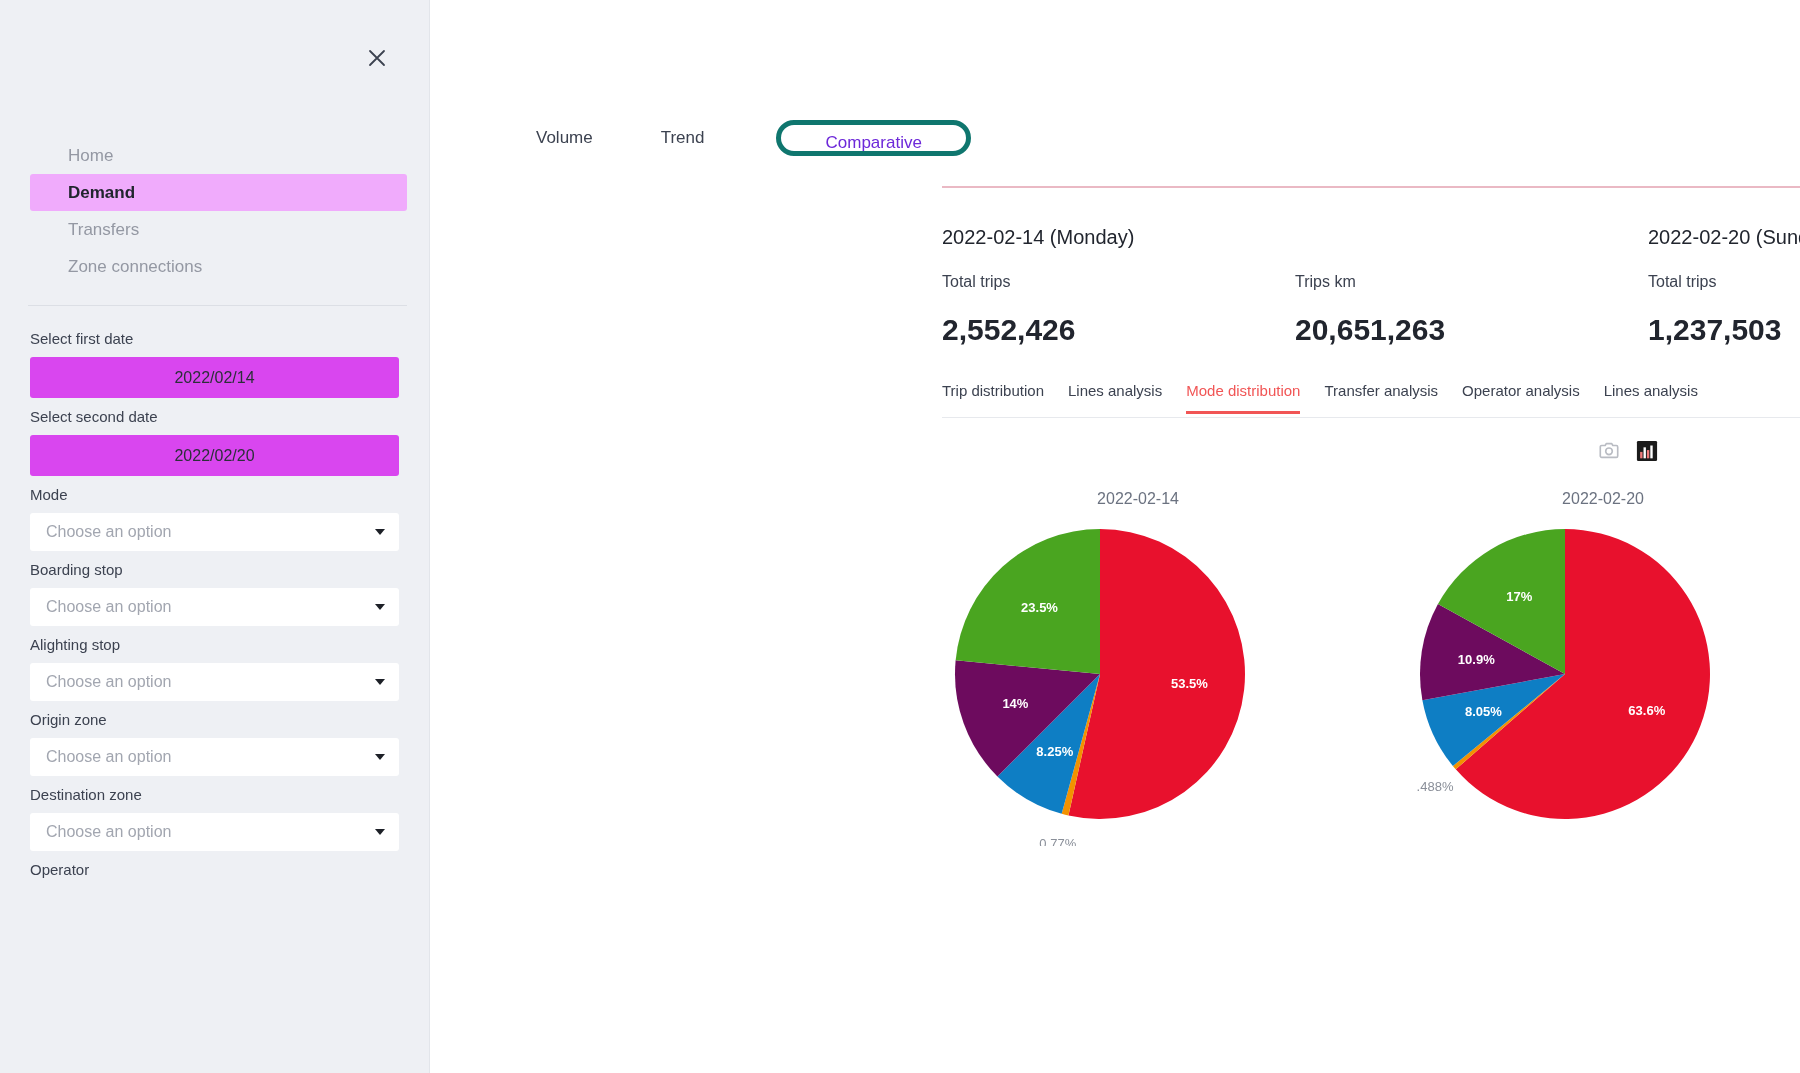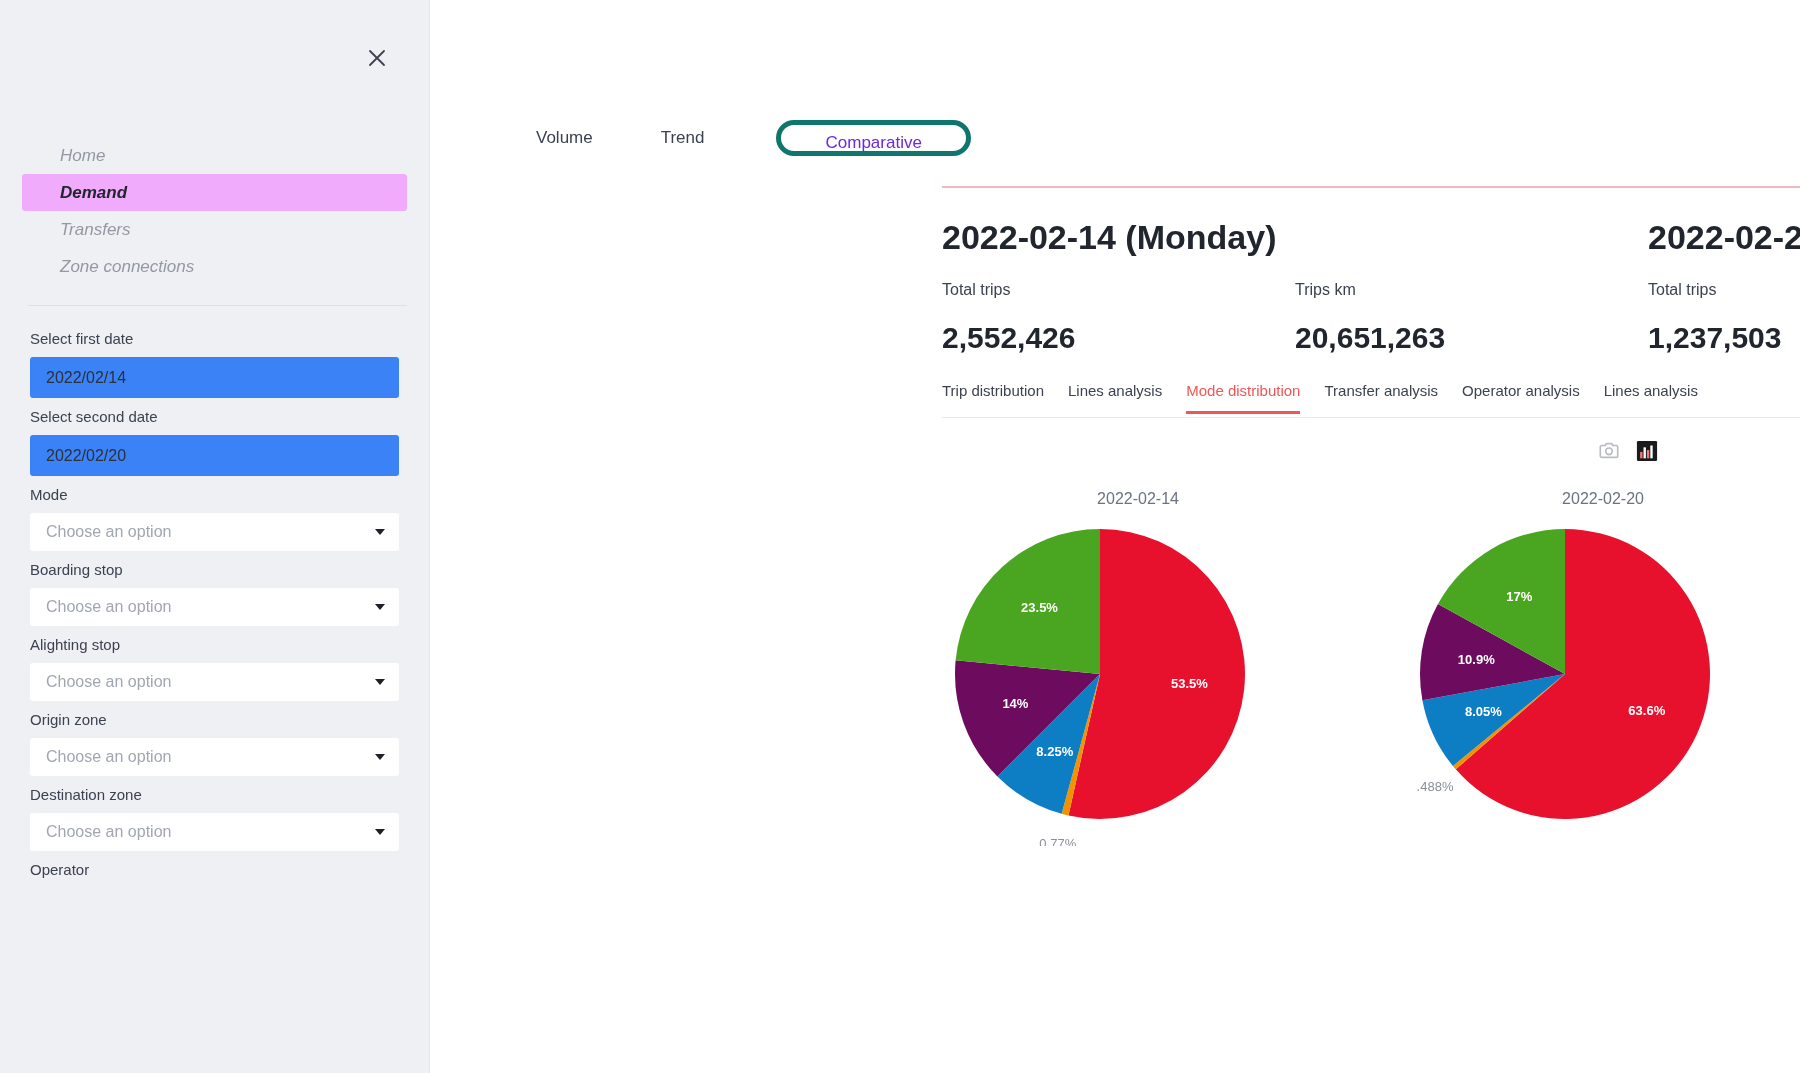--- a/index.html
+++ b/index.html
@@ -21,21 +21,21 @@
     overflow: hidden;
   }
   .sidebar-close {
     position: absolute; top: 44px; right: 38px;
     width: 28px; height: 28px;
     display: flex; align-items: center; justify-content: center;
     cursor: pointer; color: #3c4250;
   }
   .sidebar-close svg { display:block; }
 
-  .nav { position: absolute; top: 137px; left: 0; right: 0; font-style: italic; }
+  .nav { position: absolute; top: 137px; left: 8px; right: 0; }
   .nav-item {
     height: 37px; line-height: 37px;
     padding: 0 0 0 38px;
     margin: 0 22px 0 22px;
     font-size: 17px;
     color: #9498a3;
     border-radius: 3px;
     cursor: pointer;
     white-space: nowrap;
   }
@@ -51,29 +51,30 @@
 
   .filters { position: absolute; top: 320px; left: 0; right: 0; }
   .field { padding: 0 30px 0 30px; margin-bottom: 7px; }
   .field-label {
     font-size: 15px; color: #3c4250;
     margin-bottom: 10px; margin-top: 10px;
     display: block;
   }
   .field-input {
     height: 41px;
-    background: #3b82f6;
+    background: #d946ef;
     border: none;
     border-radius: 3px;
     display: flex; align-items: center;
     padding: 0 16px;
     font-size: 16px;
     color: #2b3039;
     position: relative;
     cursor: text;
+    justify-content: center;
   }
   .field-select {
     height: 38px;
     background: #ffffff;
     border: none;
     border-radius: 3px;
     display: flex; align-items: center; justify-content: space-between;
     padding: 0 14px 0 16px;
     font-size: 16px;
     color: #a2a6b0;
@@ -110,22 +111,22 @@
     position: absolute; top: 186px; left: 512px; right: 0;
     height: 1.5px; background: #eab9c4;
   }
 
   .kpi-grid {
     position: absolute; top: 218px; left: 512px; right: 0;
     display: grid;
     grid-template-columns: 353px 353px 353px auto;
   }
   .kpi-date-title {
-    font-size: 34px; font-weight: 700; color: #21252e;
-    white-space: nowrap; margin-bottom: 24px;
+    font-size: 20px; font-weight: 400; color: #21252e;
+    white-space: nowrap; margin-bottom: 24px; margin-top: 8px;
   }
   .kpi-label { font-size: 16px; color: #3c4250; margin-bottom: 22px; }
   .kpi-value { font-size: 30px; font-weight: 700; color: #21252e; white-space: nowrap; }
   .kpi-col { padding-right: 10px; }
 
   .subtabs {
     position: absolute; top: 382px; left: 512px; right: 0;
     height: 36px;
     display: flex; align-items: flex-start;
     border-bottom: 1px solid #e7e9ed;

